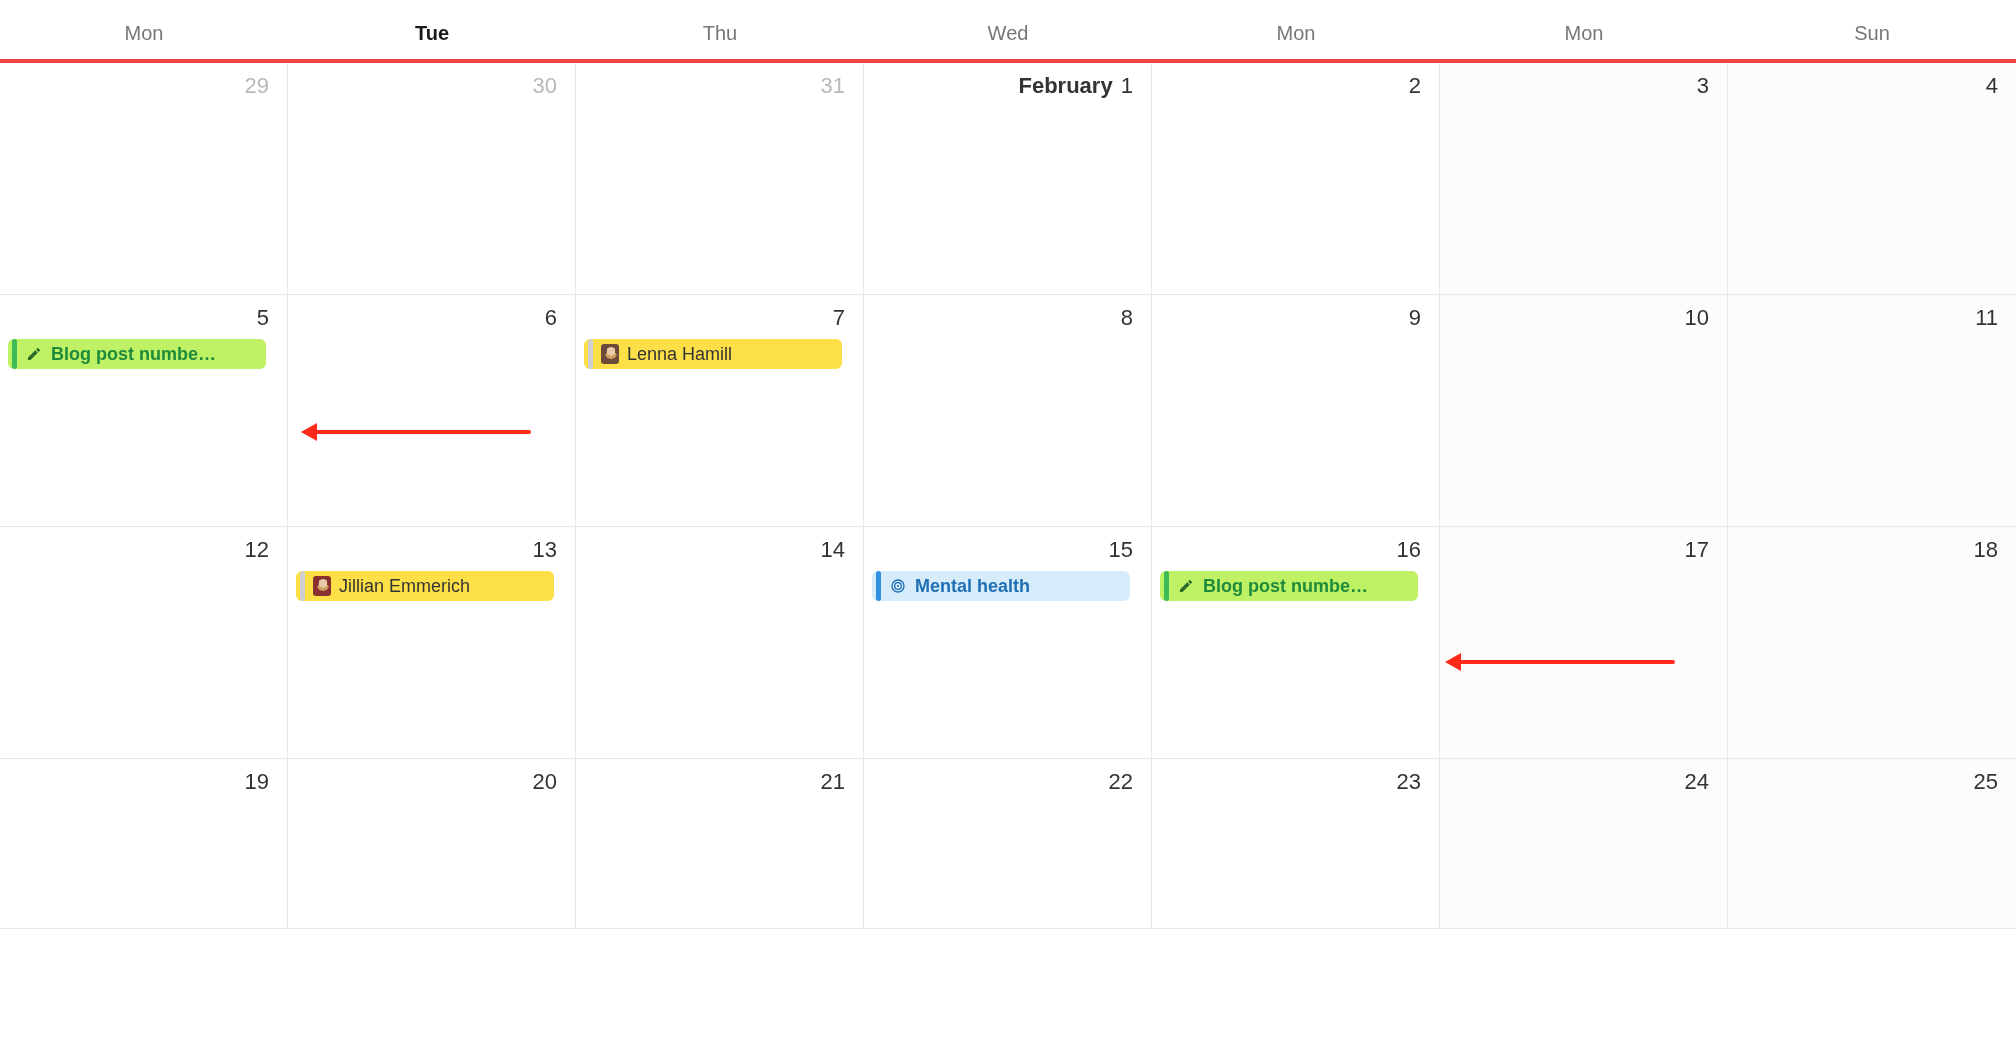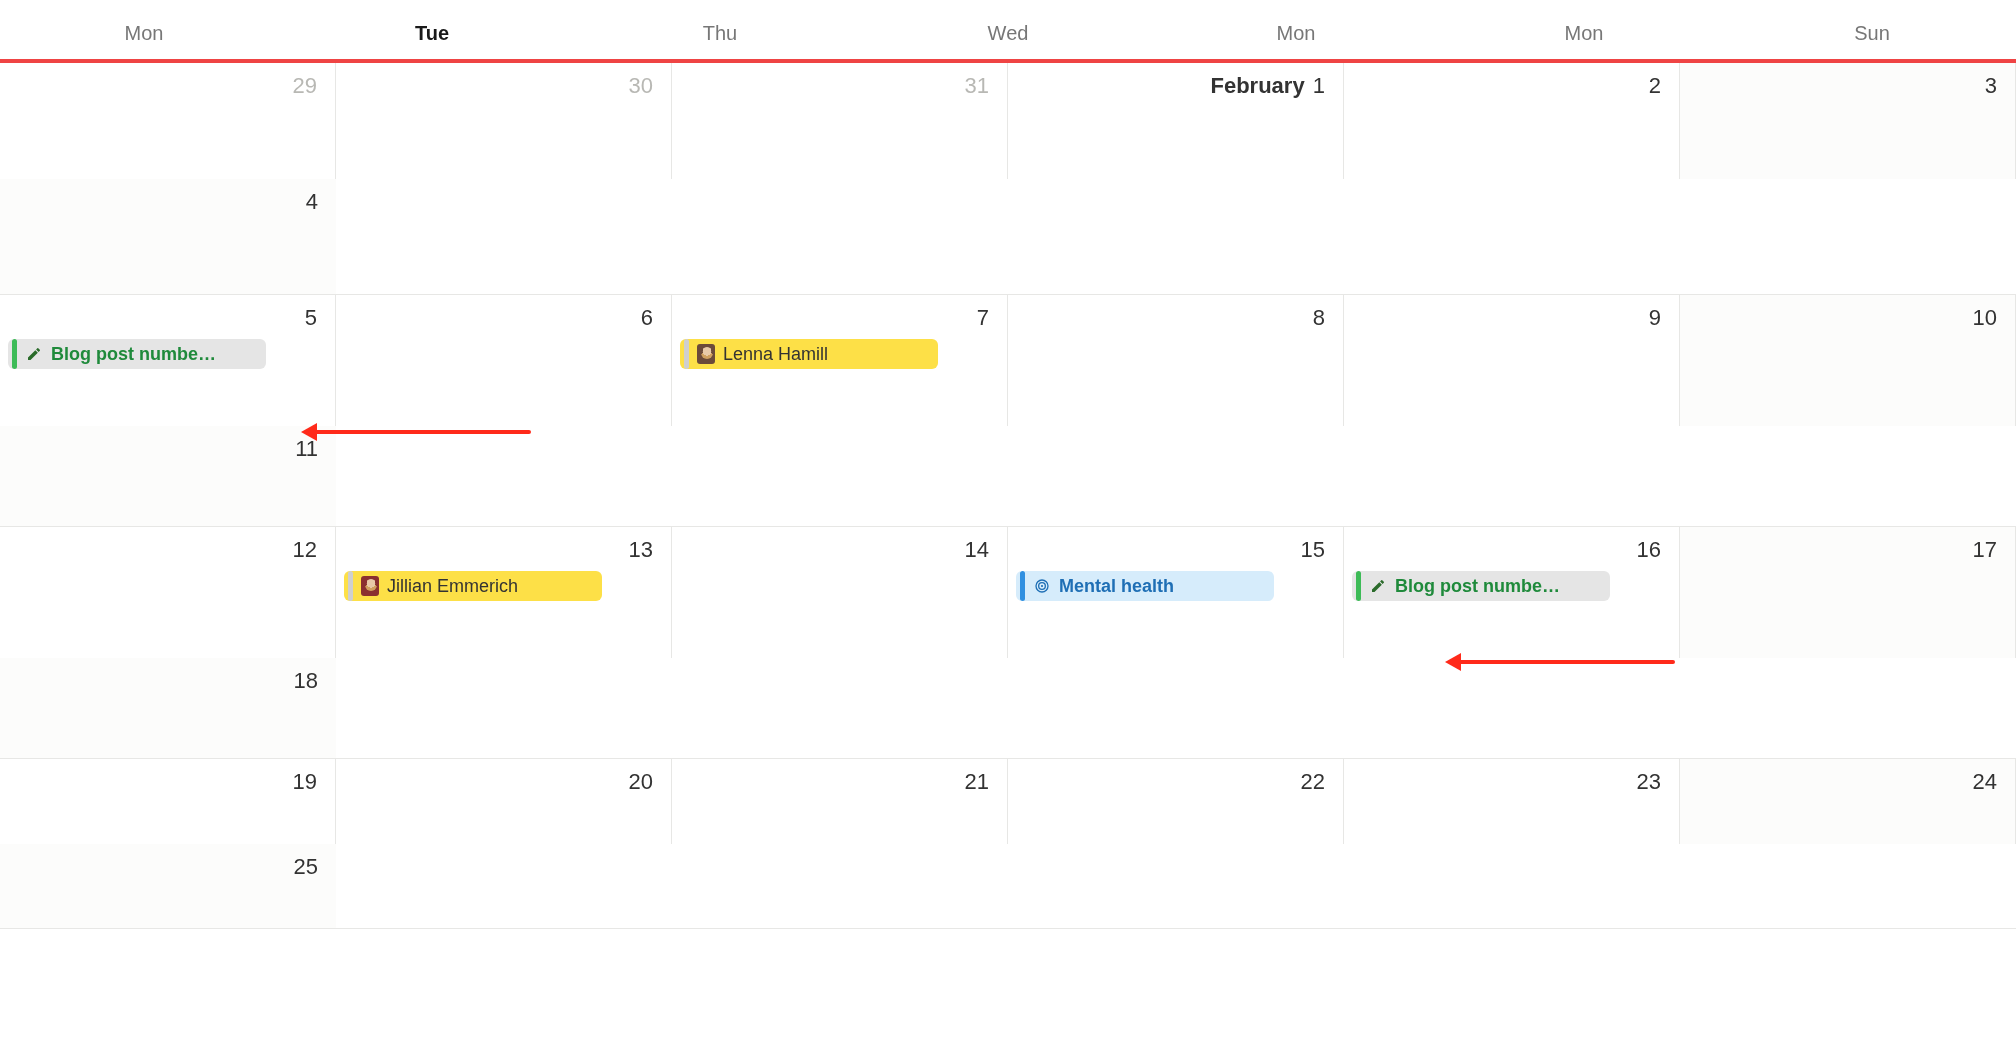--- a/index.html
+++ b/index.html
@@ -28,21 +28,21 @@
     text-align: center;
     font-size: 20px;
     color: #777;
     padding: 6px 0 14px 0;
     font-weight: 400;
   }
   .dow.today { color: #1a1a1a; font-weight: 700; }
   .weeks { }
   .week {
     display: grid;
-    grid-template-columns: repeat(6, 1fr);
+    grid-template-columns: repeat(7, 1fr);
     min-height: 232px;
     border-bottom: 1px solid #e7e7e5;
   }
   .week.short { min-height: 170px; }
   .day {
     border-right: 1px solid #e7e7e5;
     position: relative;
     padding: 6px 8px 8px 8px;
     background: #fff;
   }
@@ -59,21 +59,21 @@
     border-radius: 6px;
     padding: 0 10px 0 4px;
     font-size: 18px;
     position: relative;
     overflow: hidden;
     white-space: nowrap;
     cursor: pointer;
     max-width: 258px;
   }
   .event .bar { width: 5px; height: 100%; border-radius: 4px; flex: 0 0 5px; }
-  .event.green { background: #e5e5e5; color: #1f8a3b; font-weight: 700; }
+  .event.green { background: #bef264; color: #1f8a3b; font-weight: 700; }
   .event.green .bar { background: #3dbb57; }
   .event.grey { background: #fde047; color: #333; font-weight: 500; }
   .event.grey .bar { background: #cfcfcf; }
   .event.blue { background: #d6ecfb; color: #1f6fb5; font-weight: 700; }
   .event.blue .bar { background: #2f8fe0; }
   .event .icon { width: 18px; height: 18px; flex: 0 0 18px; display:flex; align-items:center; justify-content:center; }
   .event .label { overflow: hidden; text-overflow: ellipsis; }
   .avatar {
     width: 20px; height: 20px; border-radius: 3px;
     background: #6b4a3a;

